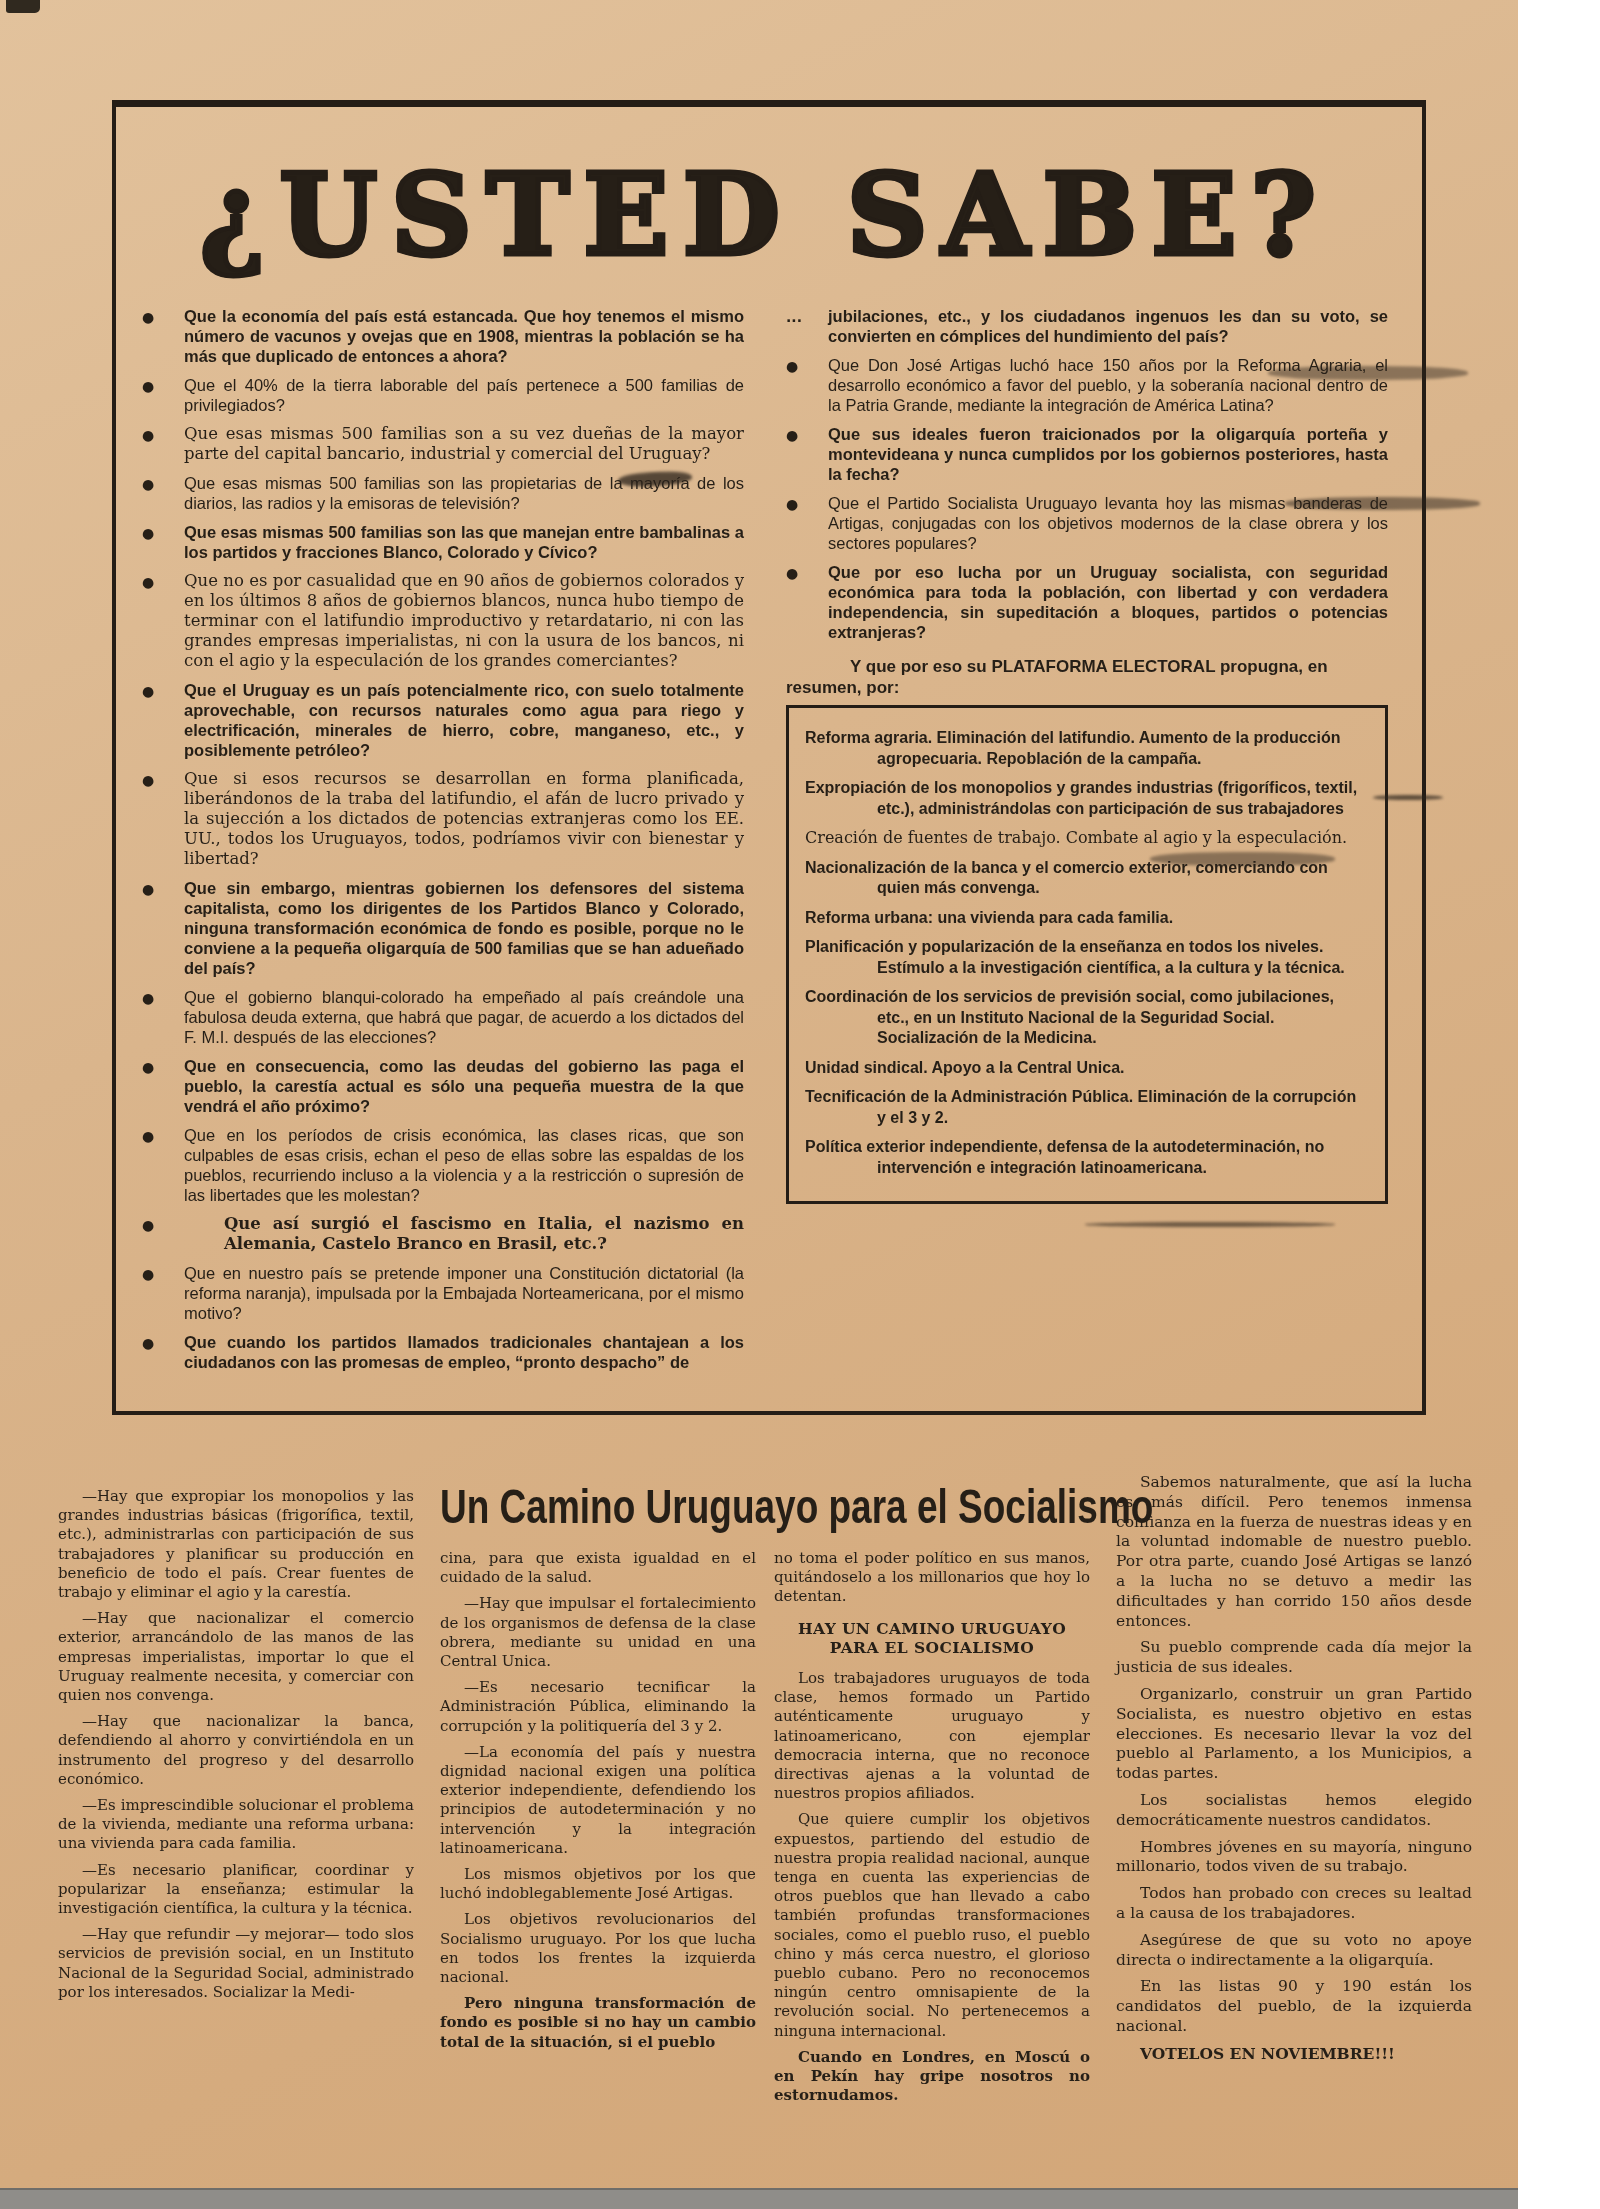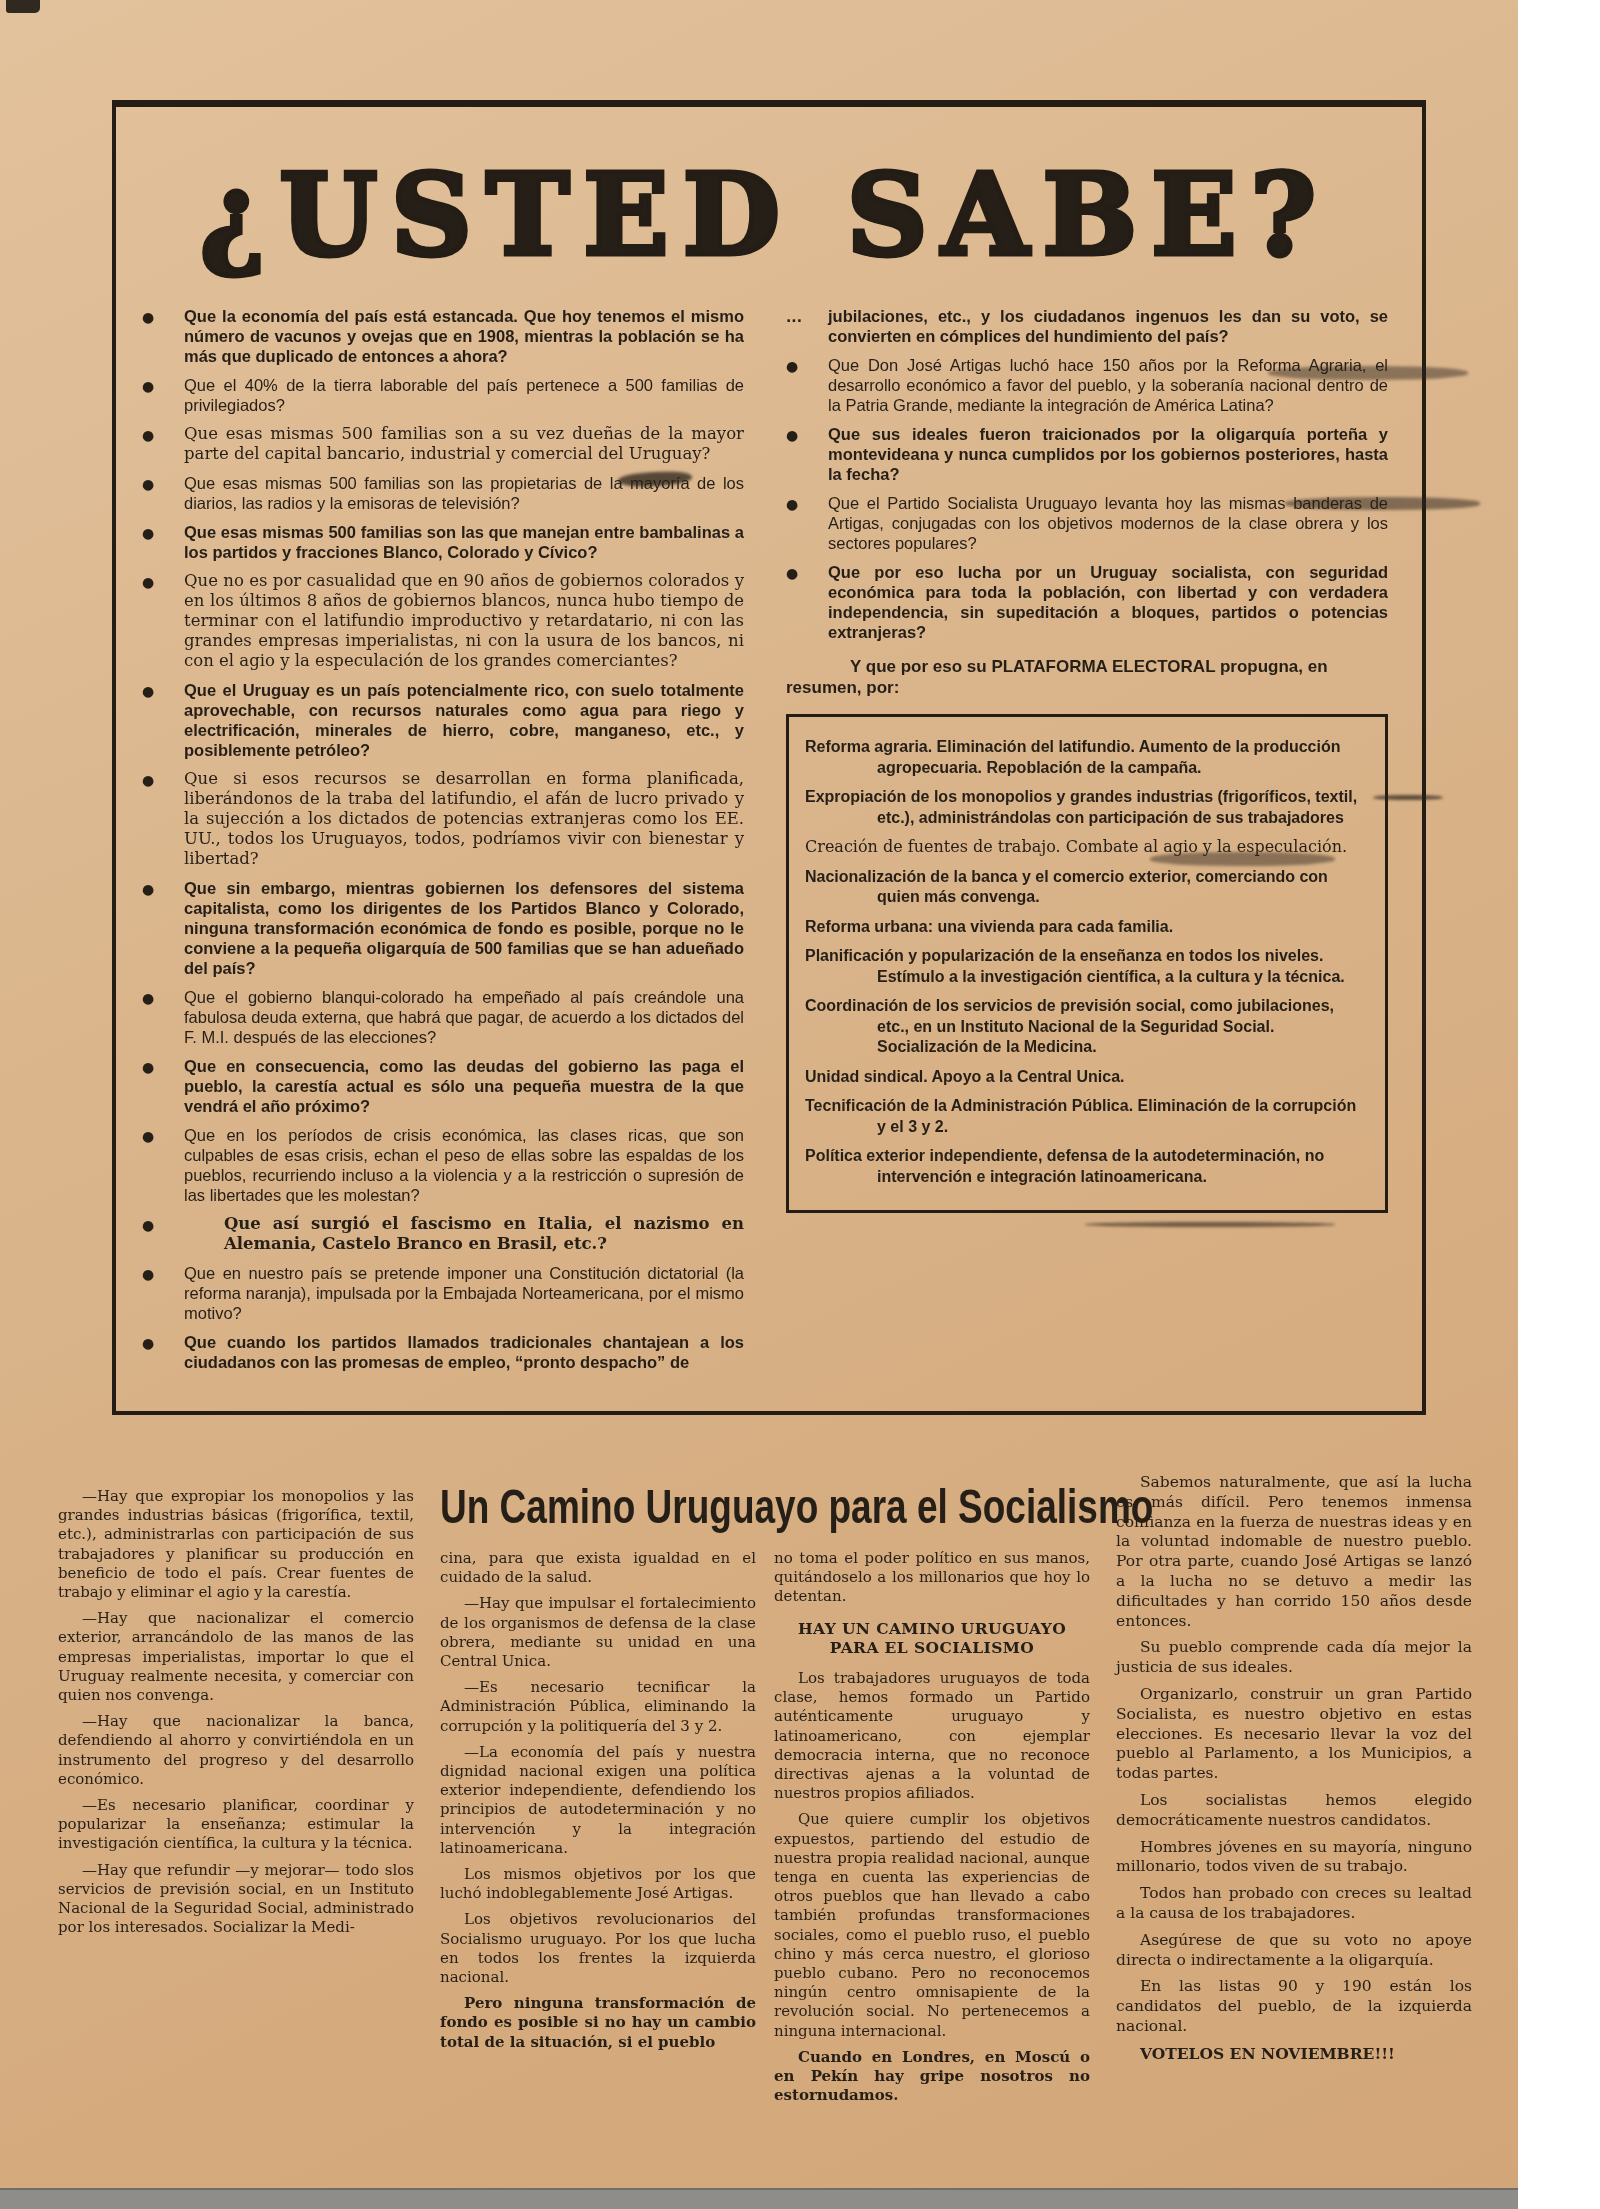--- a/index.html
+++ b/index.html
@@ -41,21 +41,21 @@
   .s-bold{font-family:"Liberation Sans",sans-serif;font-weight:bold;}
   .s-light{font-family:"Liberation Sans",sans-serif;font-weight:normal;}
   .s-serif{font-family:"DejaVu Serif",serif;font-weight:normal;}
   .s-serifbold{font-family:"DejaVu Serif",serif;font-weight:bold;margin-left:40px;}
   .platform-intro{
     font-family:"Liberation Sans",sans-serif;font-weight:bold;
     font-size:17px;line-height:21px;text-indent:64px;margin:14px 0 0;
   }
   .platform-box{
     border:3px solid #241d16;
-    margin-top:16px;
+    margin-top:7px;
     padding:20px 24px 14px 16px;
   }
   .platform-item{
     font-family:"Liberation Sans",sans-serif;font-weight:bold;
     font-size:16px;line-height:20.5px;
     padding-left:72px;text-indent:-72px;
     margin:0 0 9px;
   }
   .platform-item.s-serif{font-family:"DejaVu Serif",serif;font-weight:normal;}
   
@@ -249,20 +249,21 @@
   <div class="article">
 
     <div class="art-col col-narrow col-first">
 
         <p class="art-p s-normal">—Hay que expropiar los monopolios y las grandes industrias básicas (frigorífica, textil, etc.), administrarlas con participación de sus trabajadores y planificar su producción en beneficio de todo el país. Crear fuentes de trabajo y eliminar el agio y la carestía.</p>
 
         <p class="art-p s-normal">—Hay que nacionalizar el comercio exterior, arrancándolo de las manos de las empresas imperialistas, importar lo que el Uruguay realmente necesita, y comerciar con quien nos convenga.</p>
 
         <p class="art-p s-normal">—Hay que nacionalizar la banca, defendiendo al ahorro y convirtiéndola en un instrumento del progreso y del desarrollo económico.</p>
 
+        <p class="art-p s-normal">—Es imprescindible solucionar el problema de la vivienda, mediante una reforma urbana: una vivienda para cada familia.</p>
 
         <p class="art-p s-normal">—Es necesario planificar, coordinar y popularizar la enseñanza; estimular la investigación científica, la cultura y la técnica.</p>
 
         <p class="art-p s-normal">—Hay que refundir —y mejorar— todo slos servicios de previsión social, en un Instituto Nacional de la Seguridad Social, administrado por los interesados. Socializar la Medi-</p>
       </div>
 
     <div class="mid-wrap">
       <h2 class="art-title">Un Camino Uruguayo para el Socialismo</h2>
       <div class="mid-cols">
         <div class="art-col">

